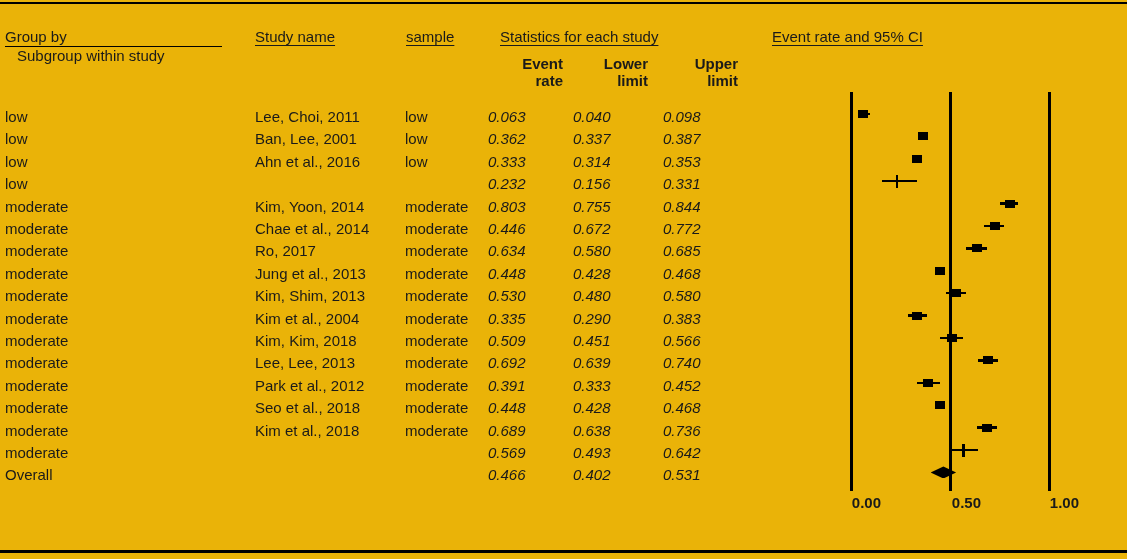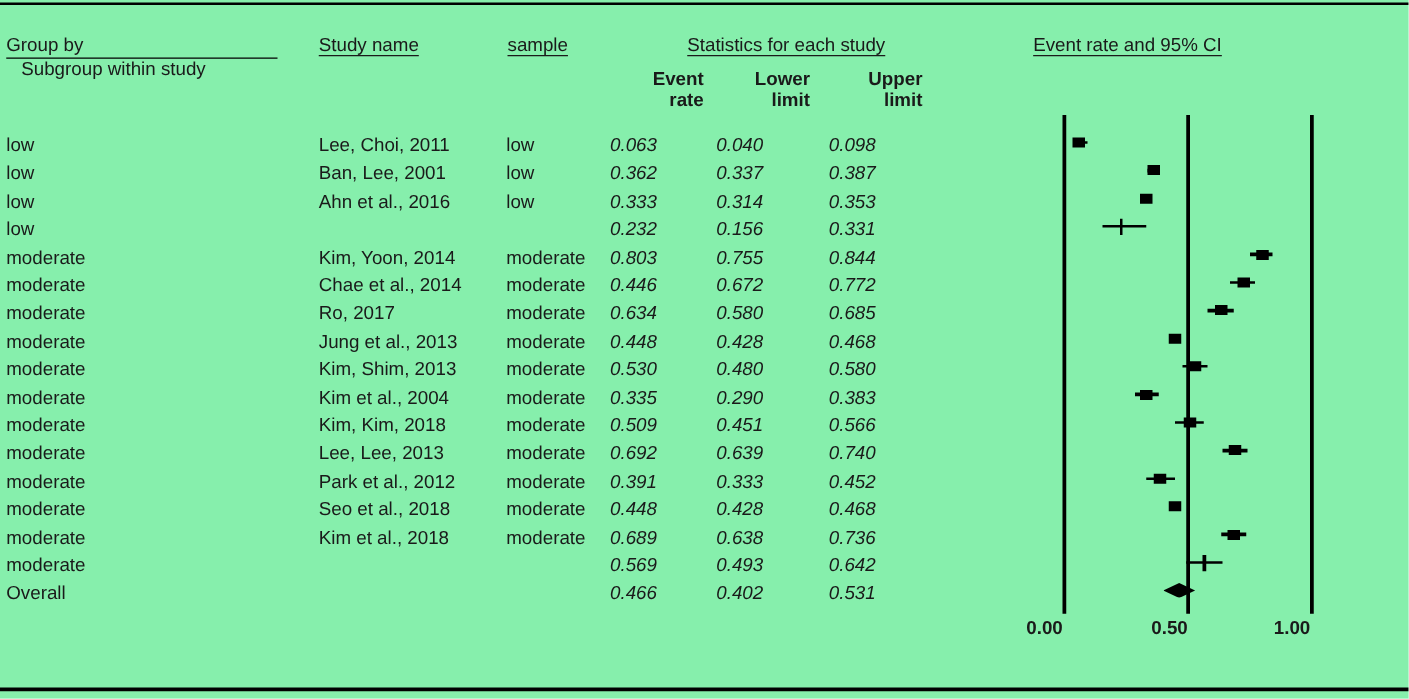--- a/index.html
+++ b/index.html
@@ -1,42 +1,42 @@
 <!DOCTYPE html>
 <html><head>
 <meta charset="utf-8">
 <style>
   html,body{margin:0;padding:0;background:#fff;}
   #canvas{
-    position:relative;width:1127px;height:559px;background:#86efac;overflow:hidden;
+    position:relative;width:1127px;height:559px;background:#eab308;overflow:hidden;
     font-family:"Liberation Sans",sans-serif;font-size:15px;color:#1a1a1a;
   }
   .rule{position:absolute;left:0;width:1127px;background:#000;}
   .hdr{position:absolute;top:28px;white-space:nowrap;}
   .u{text-decoration:underline;text-underline-offset:3px;}
-  .ctr{text-align:center;text-decoration:underline;}
+  .ctr{text-decoration:underline;}
   .groupby-wrap{position:absolute;left:5px;top:28px;width:217px;border-bottom:1.5px solid #000;padding-bottom:1px;}
   .subgroup{position:absolute;left:17px;top:47px;white-space:nowrap;}
   .subhdr{position:absolute;top:55px;width:75px;text-align:right;font-weight:bold;line-height:17px;}
   .trow{position:absolute;left:0;width:780px;height:22px;line-height:17px;}
   .cell{position:absolute;top:1px;white-space:nowrap;}
   .c-group{left:5px;}
   .c-study{left:255px;}
   .c-sample{left:405px;}
   .c-num{width:75px;font-style:italic;}
   .c-er{left:488px;}
   .c-ll{left:573px;}
   .c-ul{left:663px;}
   .vline{position:absolute;width:3px;background:#000;top:92px;height:399px;}
   .ci{position:absolute;height:2.5px;background:#000;}
   .sq{position:absolute;width:10px;height:8px;background:#000;}
   .pvert{position:absolute;width:2.5px;height:13px;background:#000;}
   .diamond{position:absolute;height:12px;background:#000;
     clip-path:polygon(0% 50%,50% 0%,100% 50%,50% 100%);}
-  .axis-tick{position:absolute;top:494px;width:60px;text-align:left;font-weight:bold;}
+  .axis-tick{position:absolute;top:494px;width:60px;text-align:right;font-weight:bold;}
 </style>
 </head>
 <body>
 
 <div id="canvas">
 
   <div class="rule" style="top:2px;height:2px;"></div>
 
   <div class="groupby-wrap">
     <span>Group by</span>

